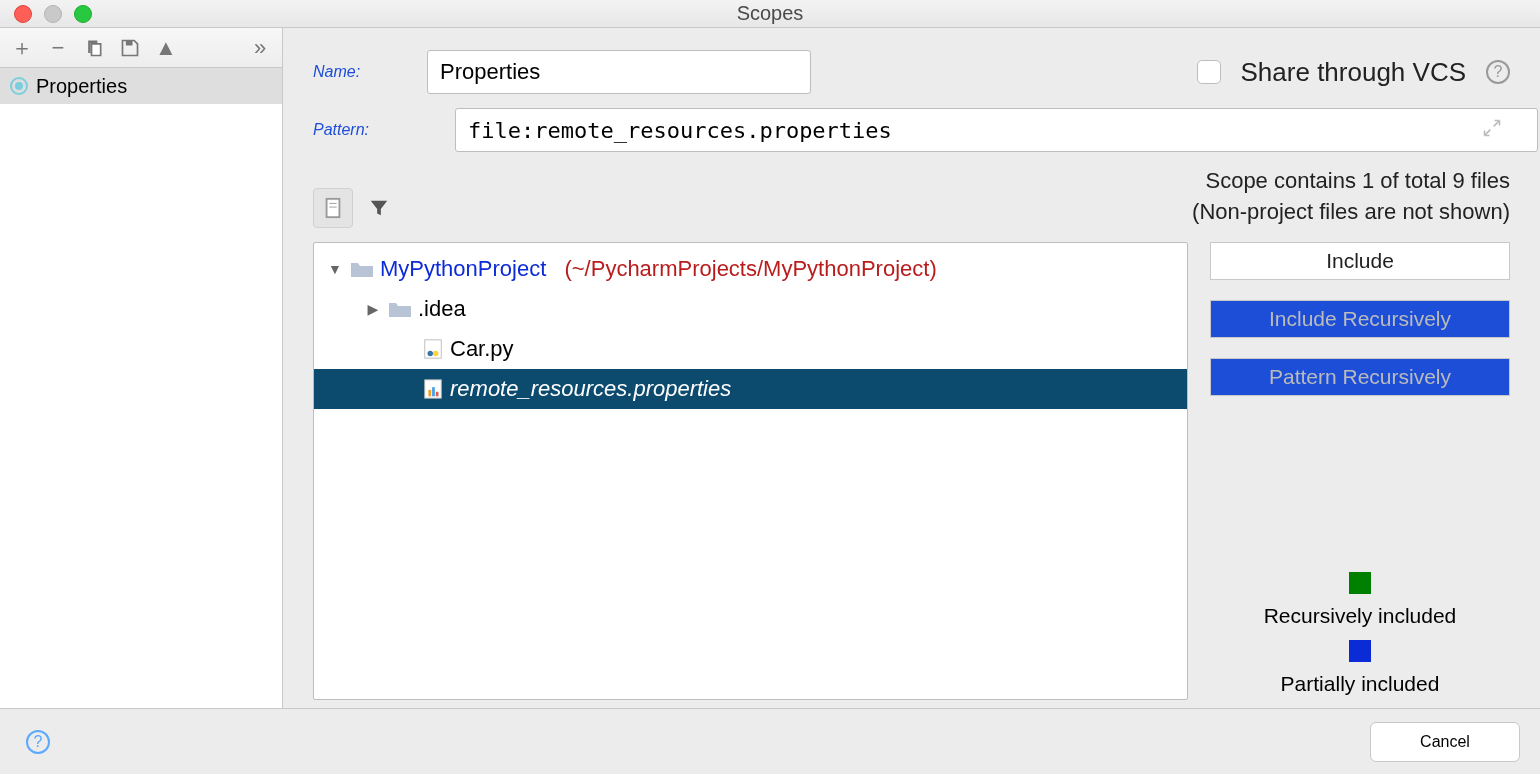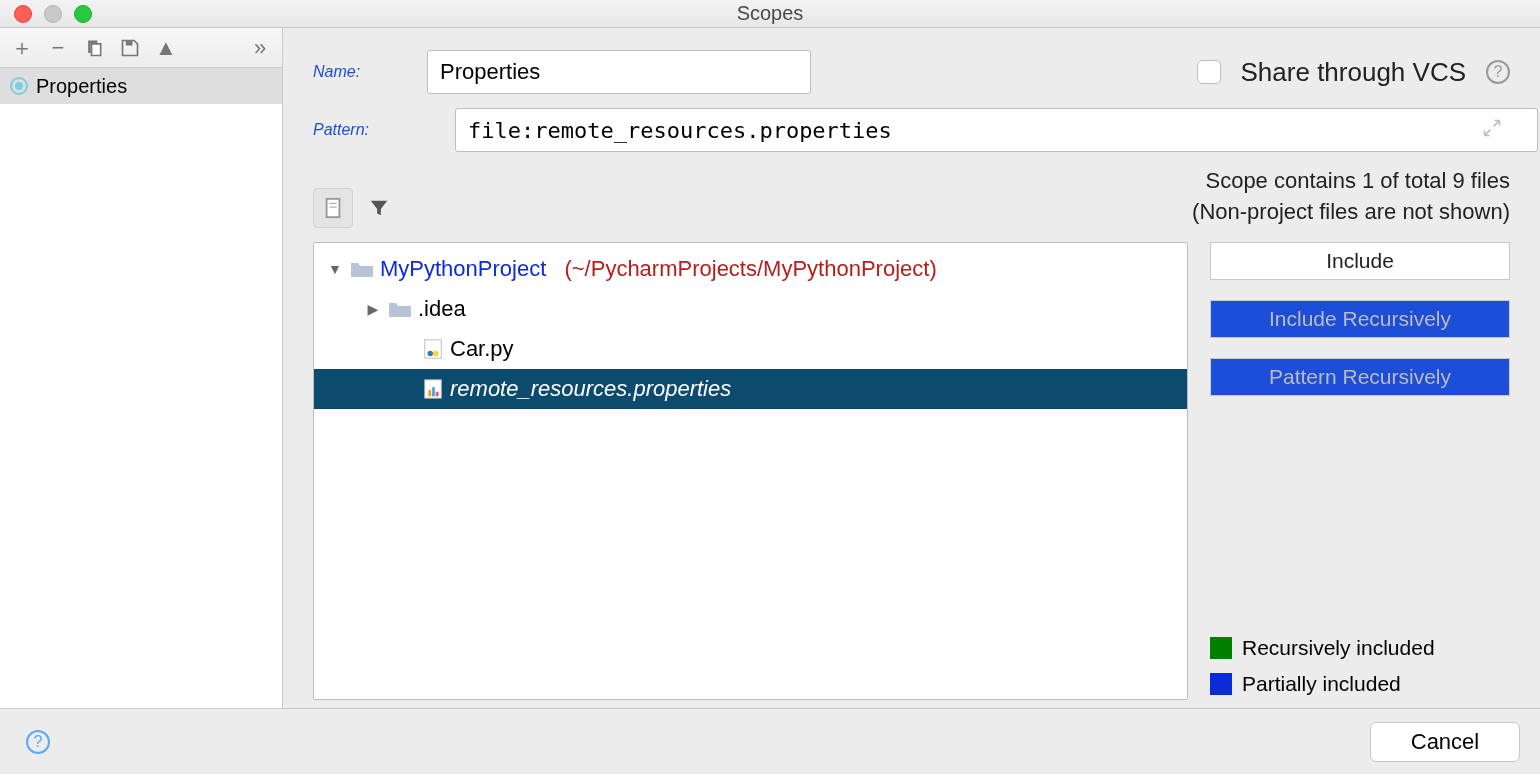--- a/index.html
+++ b/index.html
@@ -61,26 +61,26 @@
 .proj-path { color: #b91c1c; }
 .tree-row.indent1 { padding-left: 50px; }
 .tree-row.indent2 { padding-left: 108px; }
 .tree-row.selected { background: #0c4a6e; color: #fff; font-style: italic; }
 .file-ic { display:inline-flex; width: 22px; height: 22px; }
 .file-ic svg { width: 22px; height: 22px; }
 .right-col { width: 300px; display: flex; flex-direction: column; gap: 20px; }
 .action-btn { height: 38px; background: #fff; border: 1px solid #c8c8c8; border-radius: 0; font-size: 21px; color: #222; cursor: pointer; }
 .action-btn[disabled] { background: #1d4ed8; color: #bbb; }
 .legend { margin-top: auto; display: flex; flex-direction: column; gap: 12px; padding-bottom: 4px; }
-.legend-row { display: flex; align-items: center; gap: 10px; font-size: 21px; }
+.legend-row { display: flex; align-items: center; gap: 10px; font-size: 21px; flex-direction: column; }
 .swatch { width: 22px; height: 22px; }
 .sw-green { background: #008000; }
 .sw-blue { background: #0b2bd6; }
 .footer { height: 66px; border-top: 1px solid #c9c9c9; display: flex; align-items: center; padding: 0 20px; gap: 14px; background: #ececec; }
-.foot-btn { height: 40px; min-width: 150px; border-radius: 6px; font-size: 22px; border: 1px solid #c8c8c8; background: #fff; cursor: pointer; }
+.foot-btn { height: 40px; min-width: 150px; border-radius: 6px; font-size: 16px; border: 1px solid #c8c8c8; background: #fff; cursor: pointer; }
 .foot-btn.primary { background: linear-gradient(#5aa8ff,#2f7df2); color: #fff; border: 1px solid #2a6fd6; }
 </style>
 </head>
 <body>
 
 <div class="titlebar">
   <div class="traffic">
     <div class="light red"></div>
     <div class="light yellow"></div>
     <div class="light green"></div>

